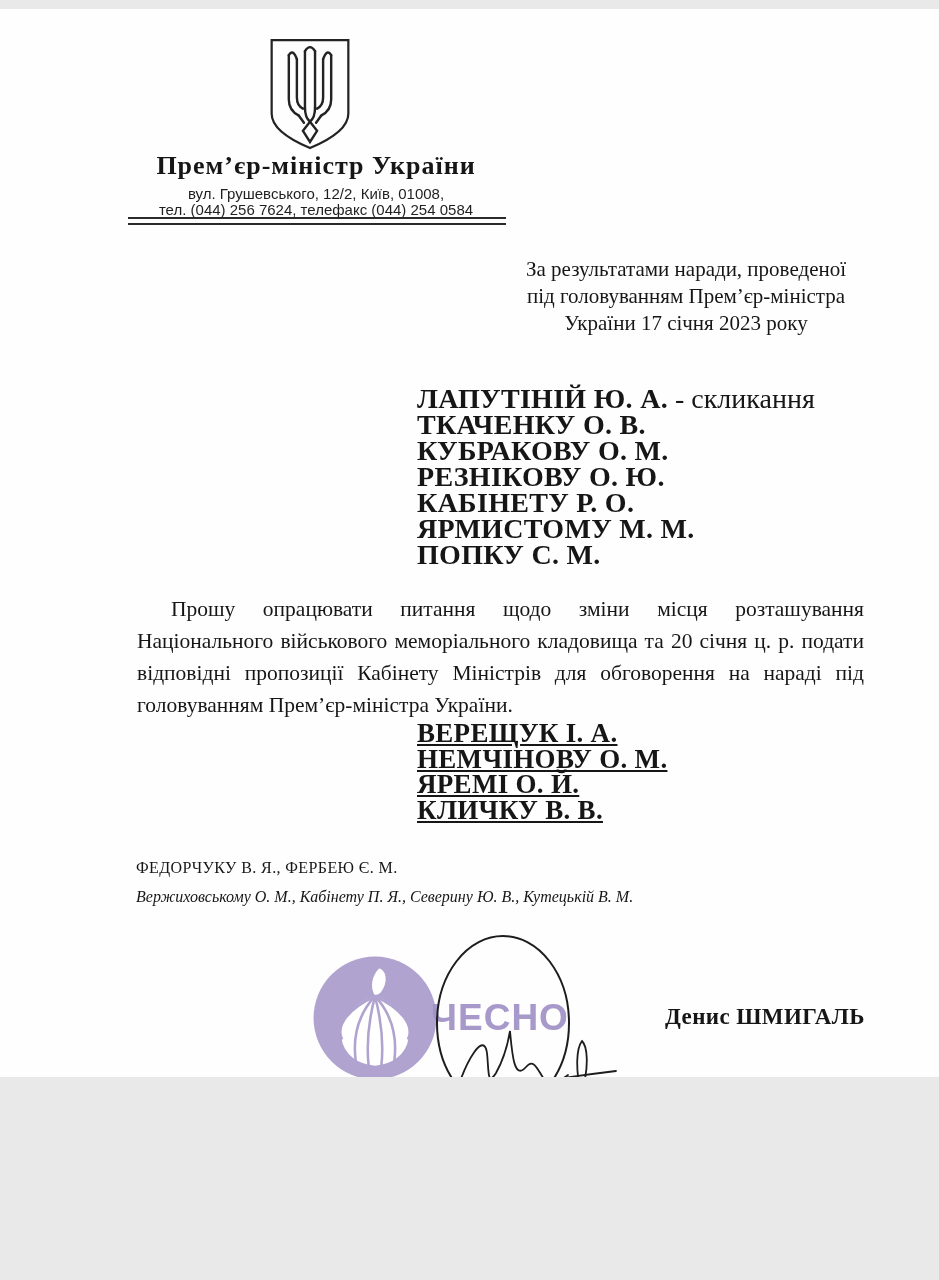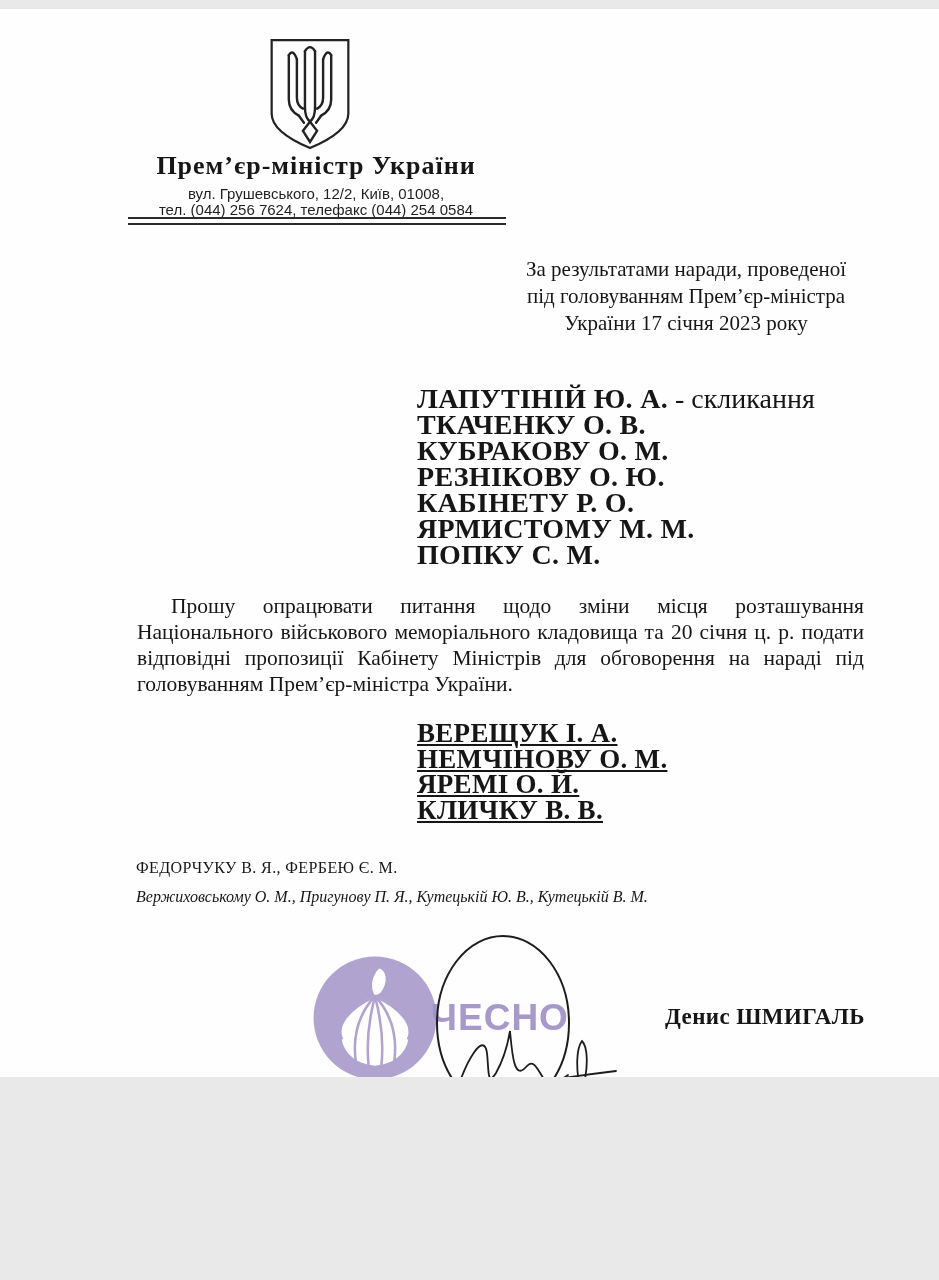--- a/index.html
+++ b/index.html
@@ -34,21 +34,21 @@
 
   
   .recipients-1{left:417px;top:377px;font-size:28px;line-height:26px;}
   .recipients-2{left:417px;top:712px;font-size:27px;line-height:25.5px;text-decoration:underline;}
   .recipient-name{font-weight:700;letter-spacing:.3px;}
   .recipient-note{font-weight:400;}
 
   
   .body-par{
     left:137px;top:584px;width:727px;
-    font-size:21.5px;line-height:26px;text-align:justify;text-indent:34px;
+    font-size:21.5px;line-height:32px;text-align:justify;text-indent:34px;
   }
 
   
   .copies{left:136px;top:845px;width:740px;font-size:16px;line-height:28.5px;}
   .copies-caps{letter-spacing:.4px;}
   .copies-italic{font-style:italic;}
 
   
   .wm-logo{left:311px;top:945px;width:128px;height:128px;}
   .wm-text{
@@ -131,21 +131,21 @@
 
   <div class="abs recipients-2">
     <div><span class="recipient-name">ВЕРЕЩУК І. А.</span></div>
     <div><span class="recipient-name">НЕМЧІНОВУ О. М.</span></div>
     <div><span class="recipient-name">ЯРЕМІ О. Й.</span></div>
     <div><span class="recipient-name">КЛИЧКУ В. В.</span></div>
   </div>
 
   <div class="abs copies">
     <div class="copies-caps">ФЕДОРЧУКУ В. Я., ФЕРБЕЮ Є. М.</div>
-    <div class="copies-italic">Вержиховському О. М., Пригунову П. Я., Кутецькій Ю. В., Кутецькій В. М.</div>
+    <div class="copies-italic">Вержиховському О. М., Кабінету П. Я., Северину Ю. В., Кутецькій В. М.</div>
   </div>
 
   <svg class="abs wm-logo" viewBox="0 0 100 100">
     <circle cx="50" cy="50" r="48" fill="#b0a3cf"></circle>
     <path d="M49,32 C30,40 21,53 23,66 C25,79 36,87 50,88 C64,87 75,79 77,66 C79,53 70,40 51,32 Z" fill="#ffffff" stroke="#b0a3cf" stroke-width="1.5"></path>
     <path d="M49,33 C45,26 46,17 53,10 C60,12 62,22 55,31 C53,33 51,33 49,33 Z" fill="#ffffff" stroke="#b0a3cf" stroke-width="2"></path>
     <g fill="none" stroke="#b0a3cf" stroke-width="2" stroke-linecap="round">
       <path d="M50,33 C38,46 32,62 35,84"></path>
       <path d="M50,33 C45,52 43,68 45,87"></path>
       <path d="M50,33 C55,52 57,68 55,87"></path>

